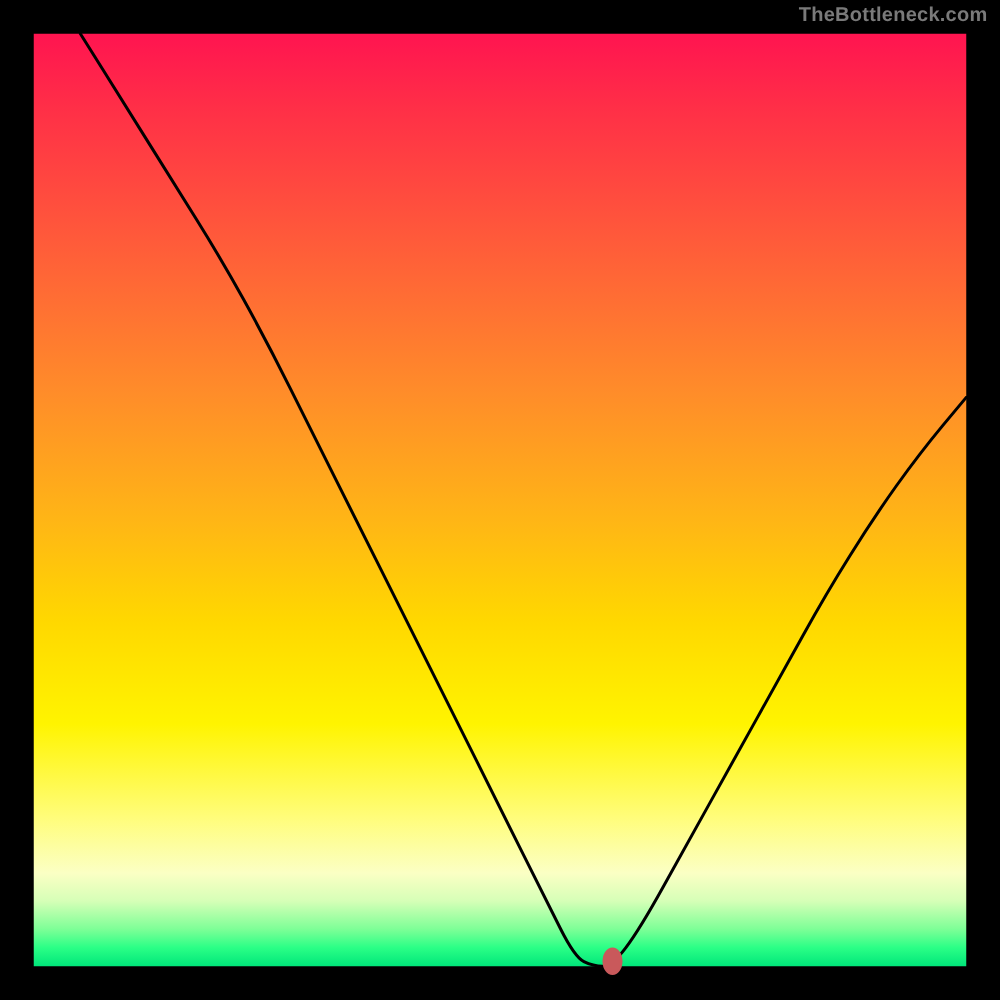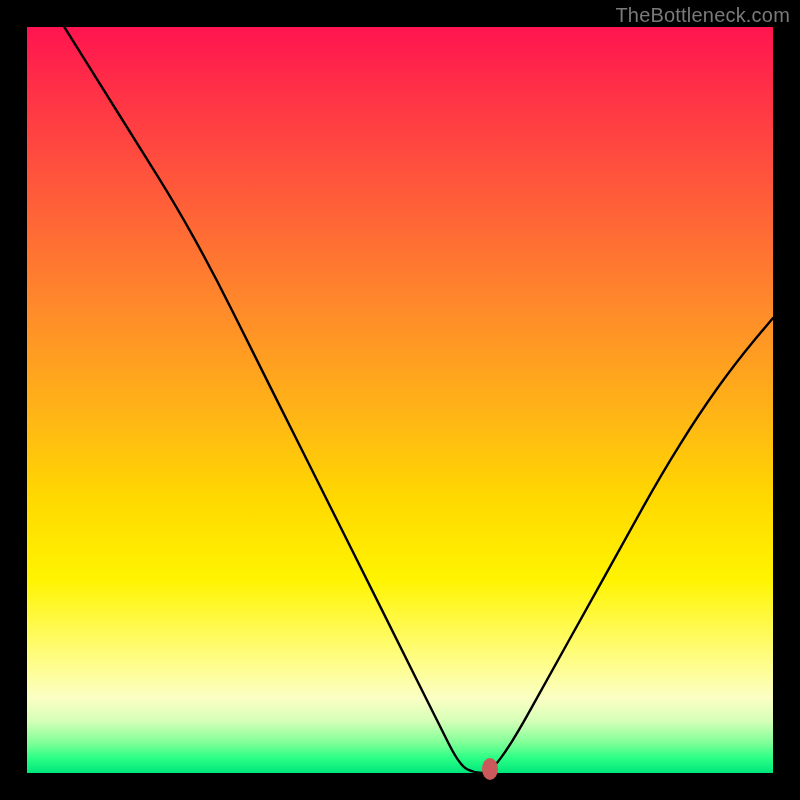--- a/index.html
+++ b/index.html
@@ -41,22 +41,22 @@
       #7eff97 96%,
       #2bff86 98%,
       #00e67a 100%
     );
   }
   .watermark {
     position: absolute;
     top: 4px;
     right: 10px;
     color: #7a7a7a;
-    font-size: 20px;
-    font-weight: 400;
+    font-size: 16px;
+    font-weight: 700;
     letter-spacing: 0.2px;
     user-select: none;
   }
   svg.curve {
     position: absolute;
     left: 27px;
     top: 27px;
     width: 746px;
     height: 746px;
     overflow: visible;

